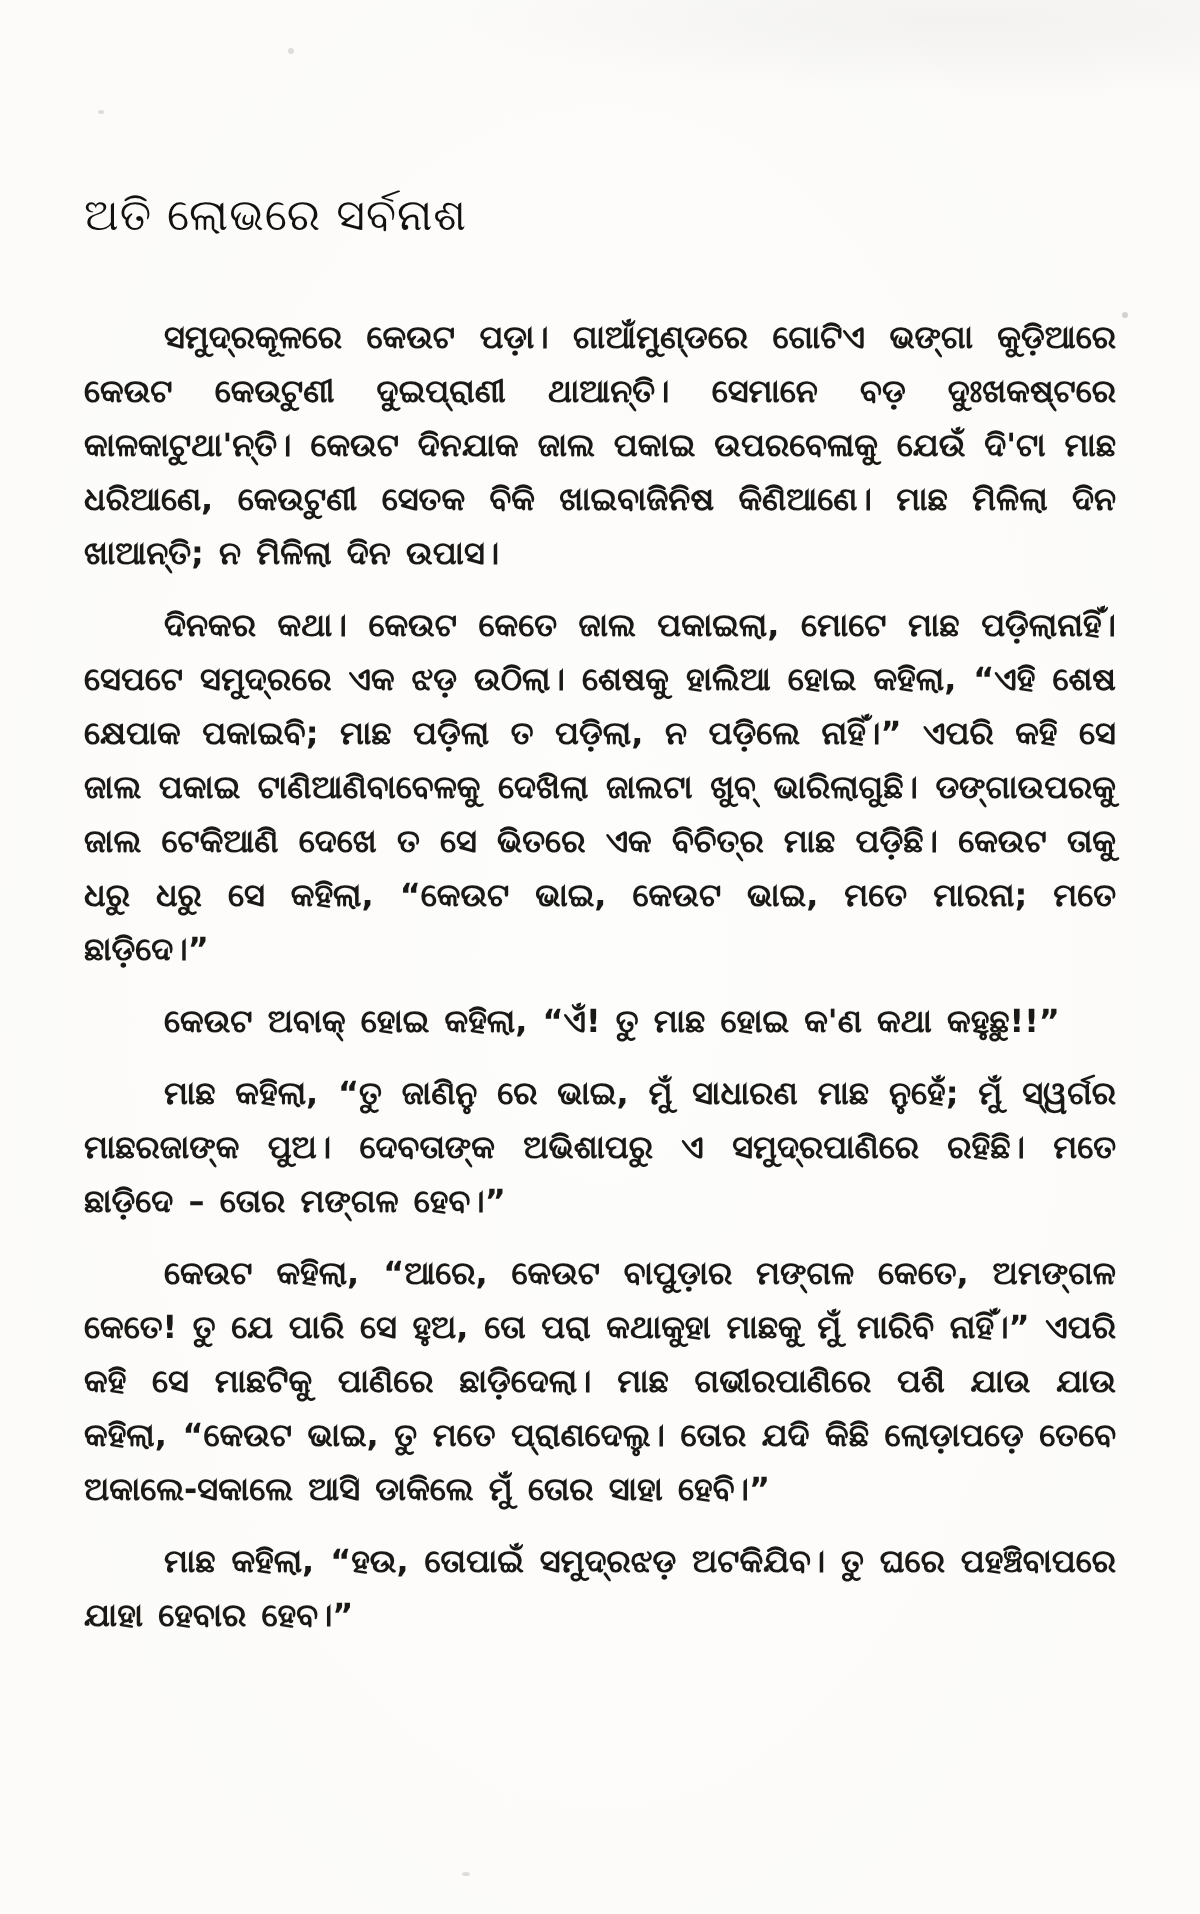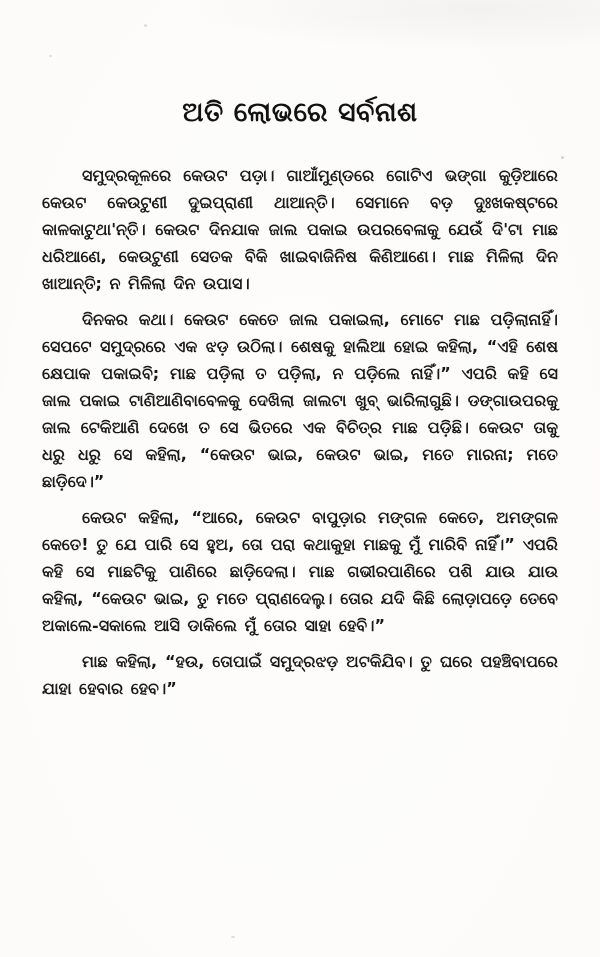--- a/index.html
+++ b/index.html
@@ -20,23 +20,22 @@
     box-sizing: border-box;
     font-family: "DejaVu Sans", "Liberation Sans", sans-serif;
     color: #181614;
   }
   .page-inner {
     box-sizing: border-box;
     padding: 96px 42px 0 42px;
   }
   .story-title {
     margin: 0 0 34px 0;
-    text-align: center;
-    font-size: 27px;
-    font-weight: bold;
+    font-size: 22px;
+    font-weight: normal;
     letter-spacing: 0.5px;
     color: #121110;
   }
   .story-body p {
     margin: 0 0 9px 0;
     font-size: 16px;
     line-height: 27px;
     text-align: justify;
     text-indent: 40px;
     word-spacing: 2px;
@@ -63,17 +62,19 @@
   <span class="speckle s2"></span>
   <span class="speckle s3"></span>
   <span class="speckle s4"></span>
 
   <div class="page-inner">
     <h1 class="story-title">ଅତି ଲୋଭରେ ସର୍ବନାଶ</h1>
 
     <div class="story-body">
       <p>ସମୁଦ୍ରକୂଳରେ କେଉଟ ପଡ଼ା। ଗାଆଁମୁଣ୍ଡରେ ଗୋଟିଏ ଭଙ୍ଗା କୁଡ଼ିଆରେ କେଉଟ କେଉଟୁଣୀ ଦୁଇପ୍ରାଣୀ ଥାଆନ୍ତି। ସେମାନେ ବଡ଼ ଦୁଃଖକଷ୍ଟରେ କାଳକାଟୁଥା'ନ୍ତି। କେଉଟ ଦିନଯାକ ଜାଲ ପକାଇ ଉପରବେଳାକୁ ଯେଉଁ ଦି'ଟା ମାଛ ଧରିଆଣେ, କେଉଟୁଣୀ ସେତକ ବିକି ଖାଇବାଜିନିଷ କିଣିଆଣେ। ମାଛ ମିଳିଲା ଦିନ ଖାଆନ୍ତି; ନ ମିଳିଲା ଦିନ ଉପାସ।</p>
       <p>ଦିନକର କଥା। କେଉଟ କେତେ ଜାଲ ପକାଇଲା, ମୋଟେ ମାଛ ପଡ଼ିଲାନାହିଁ। ସେପଟେ ସମୁଦ୍ରରେ ଏକ ଝଡ଼ ଉଠିଲା। ଶେଷକୁ ହାଲିଆ ହୋଇ କହିଲା, “ଏହି ଶେଷ କ୍ଷେପାକ ପକାଇବି; ମାଛ ପଡ଼ିଲା ତ ପଡ଼ିଲା, ନ ପଡ଼ିଲେ ନାହିଁ।” ଏପରି କହି ସେ ଜାଲ ପକାଇ ଟାଣିଆଣିବାବେଳକୁ ଦେଖିଲା ଜାଲଟା ଖୁବ୍ ଭାରିଲାଗୁଛି। ଡଙ୍ଗାଉପରକୁ ଜାଲ ଟେକିଆଣି ଦେଖେ ତ ସେ ଭିତରେ ଏକ ବିଚିତ୍ର ମାଛ ପଡ଼ିଛି। କେଉଟ ତାକୁ ଧରୁ ଧରୁ ସେ କହିଲା, “କେଉଟ ଭାଇ, କେଉଟ ଭାଇ, ମତେ ମାରନା; ମତେ ଛାଡ଼ିଦେ।”</p>
+      <p>କେଉଟ ଅବାକ୍ ହୋଇ କହିଲା, “ଏଁ! ତୁ ମାଛ ହୋଇ କ'ଣ କଥା କହୁଛୁ!!”</p>
+      <p>ମାଛ କହିଲା, “ତୁ ଜାଣିନୁ ରେ ଭାଇ, ମୁଁ ସାଧାରଣ ମାଛ ନୁହେଁ; ମୁଁ ସ୍ୱର୍ଗର ମାଛରଜାଙ୍କ ପୁଅ। ଦେବତାଙ୍କ ଅଭିଶାପରୁ ଏ ସମୁଦ୍ରପାଣିରେ ରହିଛି। ମତେ ଛାଡ଼ିଦେ – ତୋର ମଙ୍ଗଳ ହେବ।”</p>
       <p>କେଉଟ କହିଲା, “ଆରେ, କେଉଟ ବାପୁଡ଼ାର ମଙ୍ଗଳ କେତେ, ଅମଙ୍ଗଳ କେତେ! ତୁ ଯେ ପାରି ସେ ହୁଅ, ତୋ ପରା କଥାକୁହା ମାଛକୁ ମୁଁ ମାରିବି ନାହିଁ।” ଏପରି କହି ସେ ମାଛଟିକୁ ପାଣିରେ ଛାଡ଼ିଦେଲା। ମାଛ ଗଭୀରପାଣିରେ ପଶି ଯାଉ ଯାଉ କହିଲା, “କେଉଟ ଭାଇ, ତୁ ମତେ ପ୍ରାଣଦେଲୁ। ତୋର ଯଦି କିଛି ଲୋଡ଼ାପଡ଼େ ତେବେ ଅକାଲେ-ସକାଲେ ଆସି ଡାକିଲେ ମୁଁ ତୋର ସାହା ହେବି।”</p>
       <p>ମାଛ କହିଲା, “ହଉ, ତୋପାଇଁ ସମୁଦ୍ରଝଡ଼ ଅଟକିଯିବ। ତୁ ଘରେ ପହଞ୍ଚିବାପରେ ଯାହା ହେବାର ହେବ।”</p>
     </div>
   </div>
 </div>
 
 </body></html>

